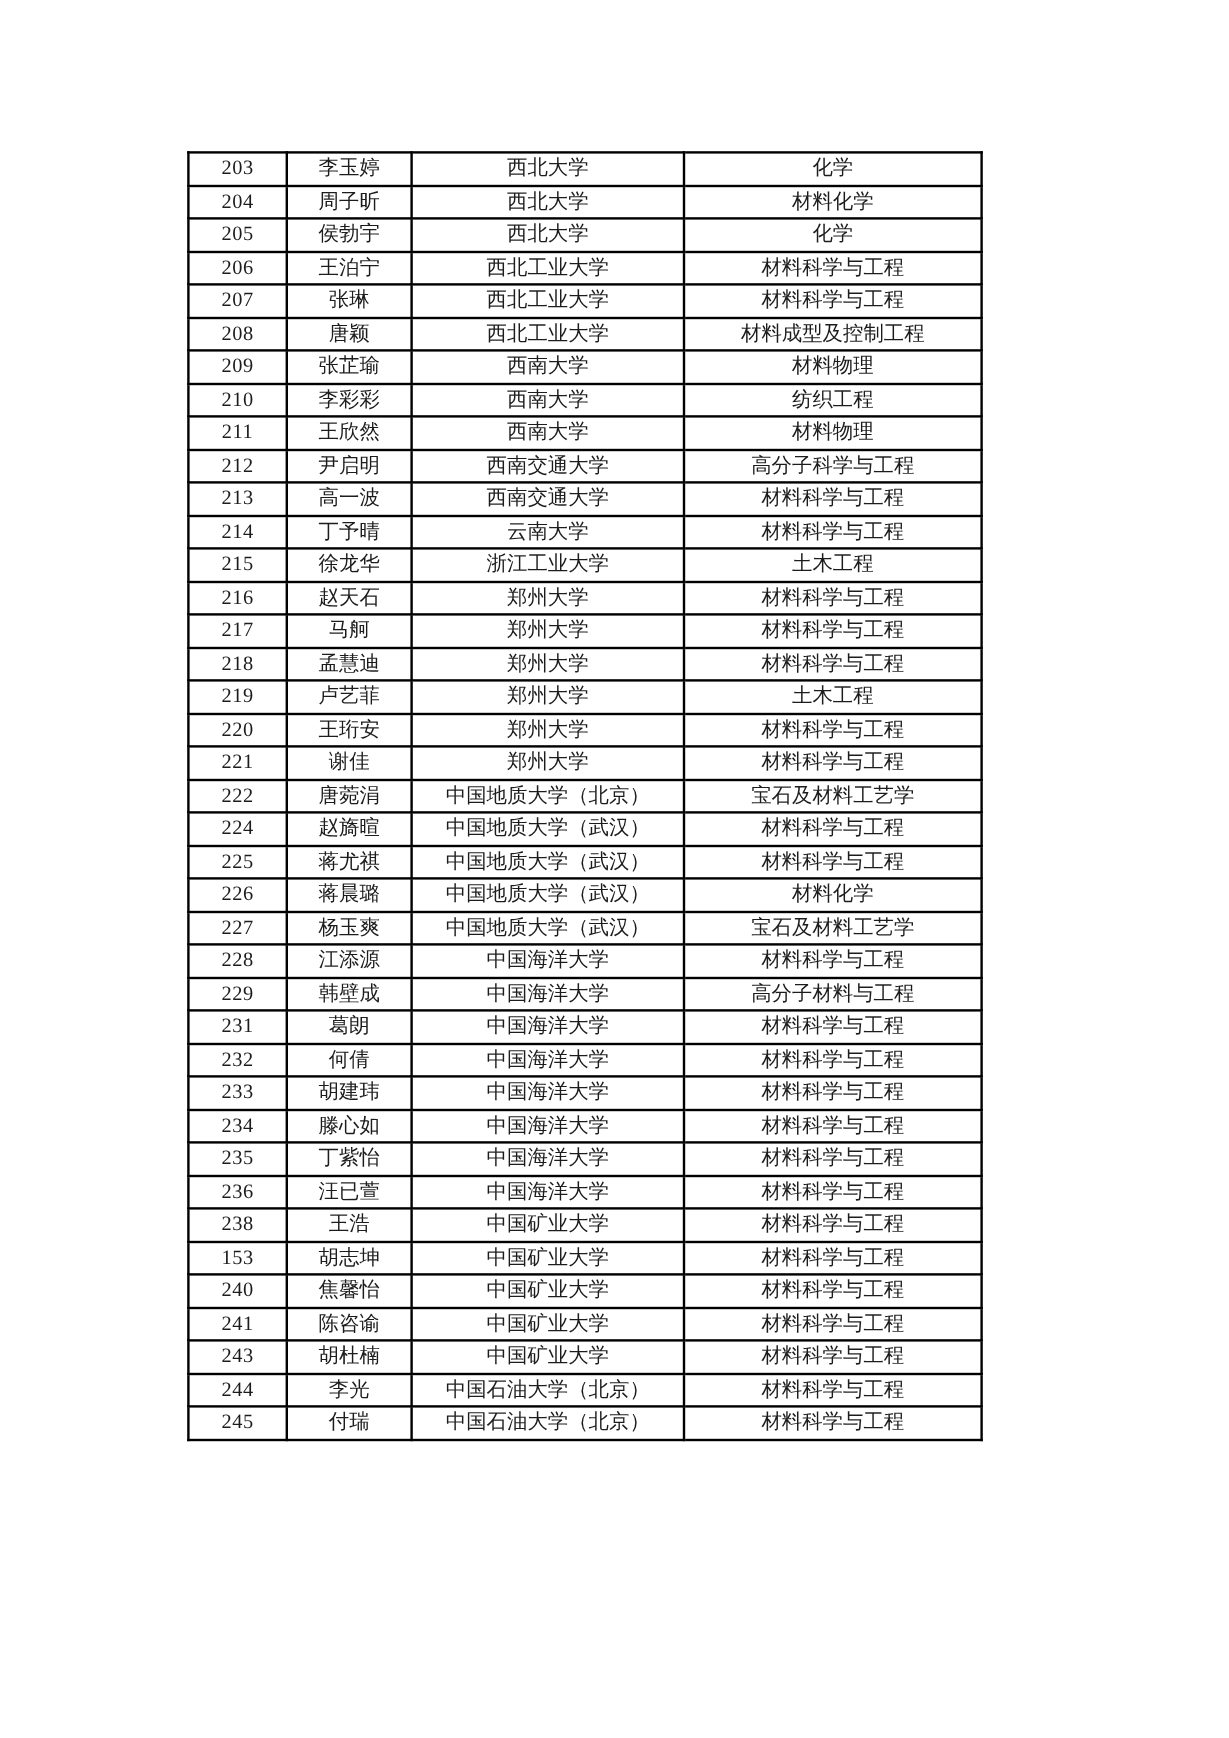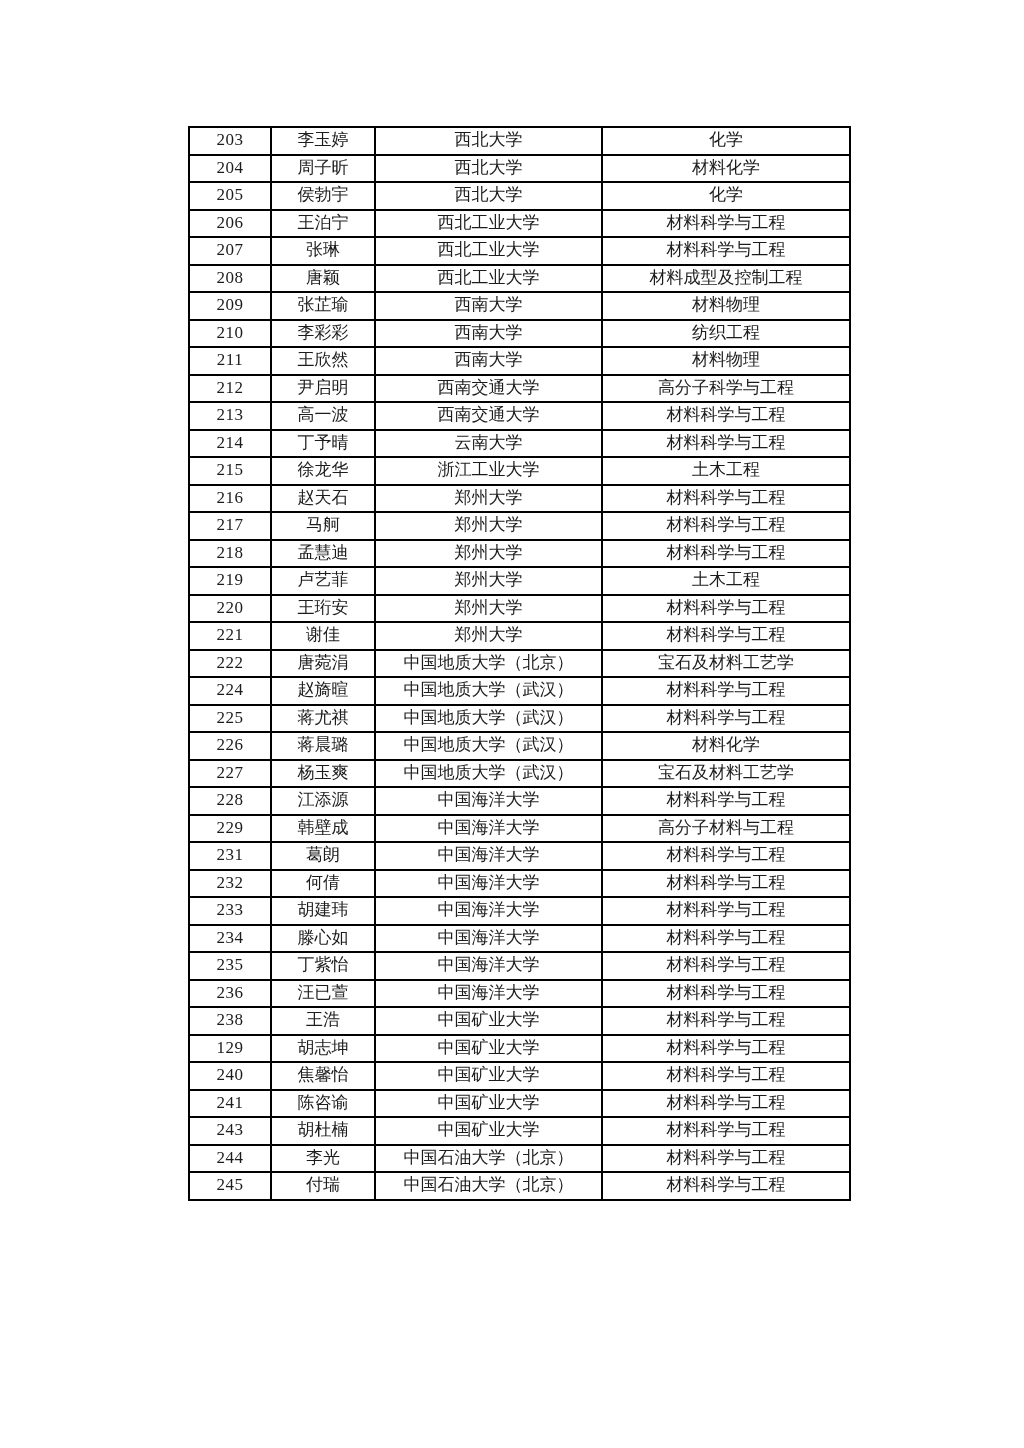--- a/index.html
+++ b/index.html
@@ -20,21 +20,20 @@
     height: 1448px;
     background: #ffffff;
   }
   table.student-table {
     position: absolute;
     left: 156px;
     top: 126px;
     width: 661px;
     border-collapse: collapse;
     table-layout: fixed;
-    margin-left: 32px;
   }
   table.student-table td {
     border: 2px solid #000000;
     height: 25.5px;
     padding: 0 2px;
     text-align: center;
     vertical-align: middle;
     font-size: 17px;
     line-height: 1.1;
     color: #1c1c1c;
@@ -285,21 +284,21 @@
 
 
   <tr>
     <td class="col-no">238</td>
     <td>王浩</td>
     <td>中国矿业大学</td>
     <td>材料科学与工程</td>
   </tr>
 
   <tr>
-    <td class="col-no">129</td>
+    <td class="col-no">153</td>
     <td>胡志坤</td>
     <td>中国矿业大学</td>
     <td>材料科学与工程</td>
   </tr>
 
   <tr>
     <td class="col-no">240</td>
     <td>焦馨怡</td>
     <td>中国矿业大学</td>
     <td>材料科学与工程</td>

